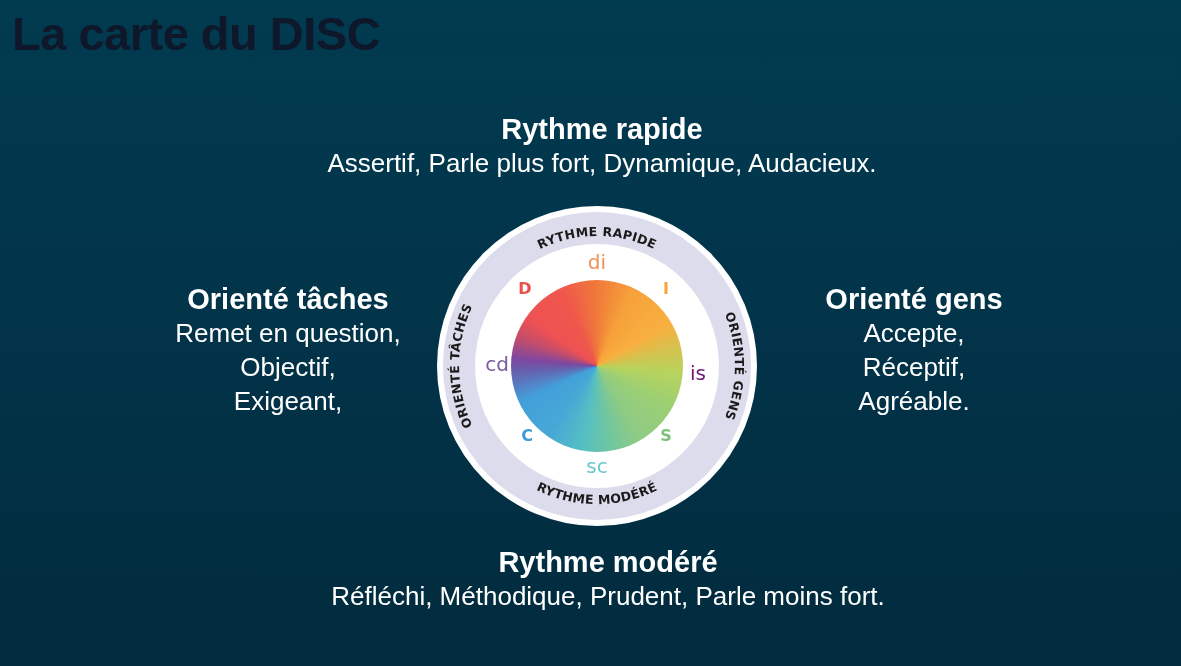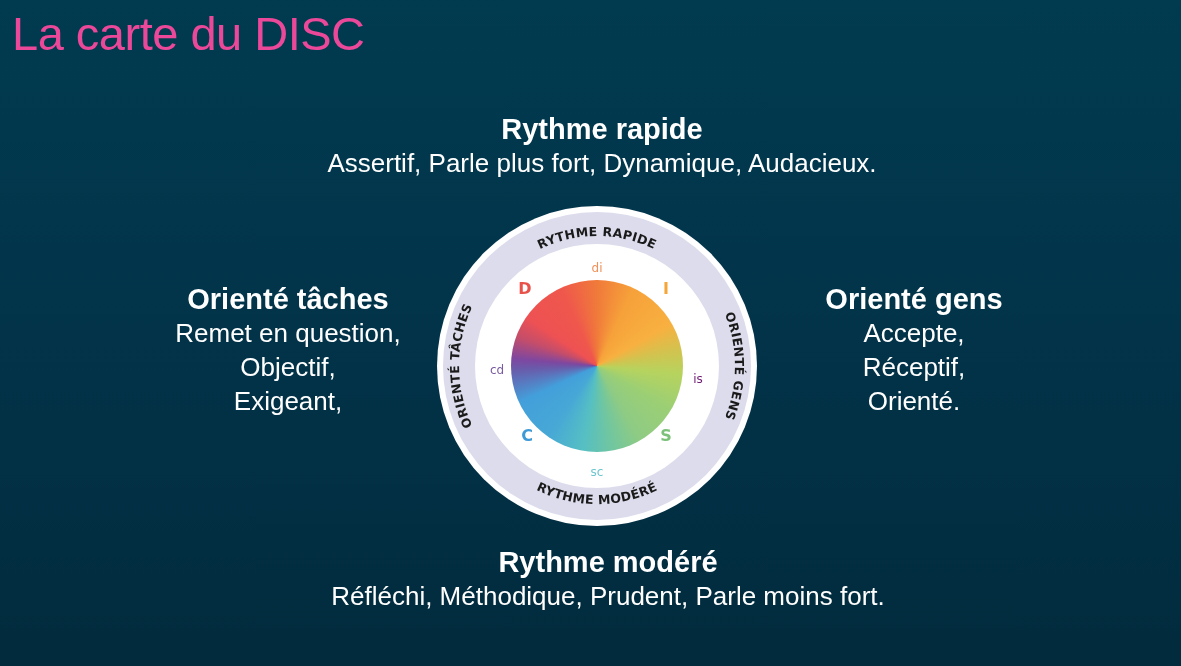--- a/index.html
+++ b/index.html
@@ -4,22 +4,22 @@
 <style>
   html, body { margin: 0; padding: 0; }
   body {
     width: 1181px; height: 666px; overflow: hidden; position: relative;
     background: linear-gradient(180deg, #013b50 0%, #02344a 45%, #022b3d 100%);
     font-family: "Liberation Sans", sans-serif;
     color: #ffffff;
   }
   .title {
     position: absolute; left: 12px; top: 6px;
-    font-size: 47px; font-weight: 400; letter-spacing: -0.5px;
-    color: #ec4899; line-height: 56px; white-space: nowrap;
+    font-size: 47px; font-weight: 700; letter-spacing: -0.5px;
+    color: #0f172a; line-height: 56px; white-space: nowrap;
   }
   .block { position: absolute; text-align: center; }
   .block .heading { font-weight: 700; font-size: 29px; line-height: 34px; white-space: nowrap; }
   .block .desc { font-size: 26px; line-height: 34px; white-space: nowrap; }
   .block .line { display: block; }
 
   #top { left: 0; width: 1204px; top: 112px; }
   #bottom { left: 0; width: 1216px; top: 545px; }
   #left { left: 140px; width: 296px; top: 282px; }
   #right { left: 790px; width: 248px; top: 282px; }
@@ -29,21 +29,21 @@
   .conic {
     position: absolute; left: 74px; top: 74px; width: 172px; height: 172px; border-radius: 50%;
     background: conic-gradient(from 0deg,
       #f07a3a 0deg, #f6a13a 25deg, #f8b040 60deg, #d0c450 80deg, #b7d35e 95deg,
       #9ccf74 120deg, #8ecb84 150deg, #70c6a0 170deg, #55bfc3 190deg,
       #47a8d6 215deg, #439fda 245deg, #6a5aaa 268deg, #7e47a0 275deg,
       #c44d6a 290deg, #ee5153 305deg, #ef574c 335deg, #f07a3a 360deg);
   }
   .letter { position: absolute; font-family: "DejaVu Sans", sans-serif; transform: translate(-50%, -50%); line-height: 1; }
   .big { font-weight: 700; font-size: 16px; }
-  .small { font-size: 12px; margin-top: 6px; }
+  .small { font-size: 20px; }
   .ringtext { font-family: "DejaVu Sans", sans-serif; font-weight: 700; font-size: 12.5px; fill: #1a1a1a; letter-spacing: 0.3px; }
 </style>
 </head>
 <body>
 
 <div class="title">La carte du DISC</div>
 
 <div class="block" id="top">
   <div class="heading">Rythme rapide</div>
   <div class="desc">Assertif, Parle plus fort, Dynamique, Audacieux.</div>
@@ -56,21 +56,21 @@
     <span class="line">Objectif,</span>
     <span class="line">Exigeant,</span>
   </div>
 </div>
 
 <div class="block" id="right">
   <div class="heading">Orienté gens</div>
   <div class="desc">
     <span class="line">Accepte,</span>
     <span class="line">Réceptif,</span>
-    <span class="line">Orienté.</span>
+    <span class="line">Agréable.</span>
   </div>
 </div>
 
 <div class="block" id="bottom">
   <div class="heading">Rythme modéré</div>
   <div class="desc">Réfléchi, Méthodique, Prudent, Parle moins fort.</div>
 </div>
 
 <div class="wheel">
   <svg width="320" height="320" viewBox="0 0 320 320">

